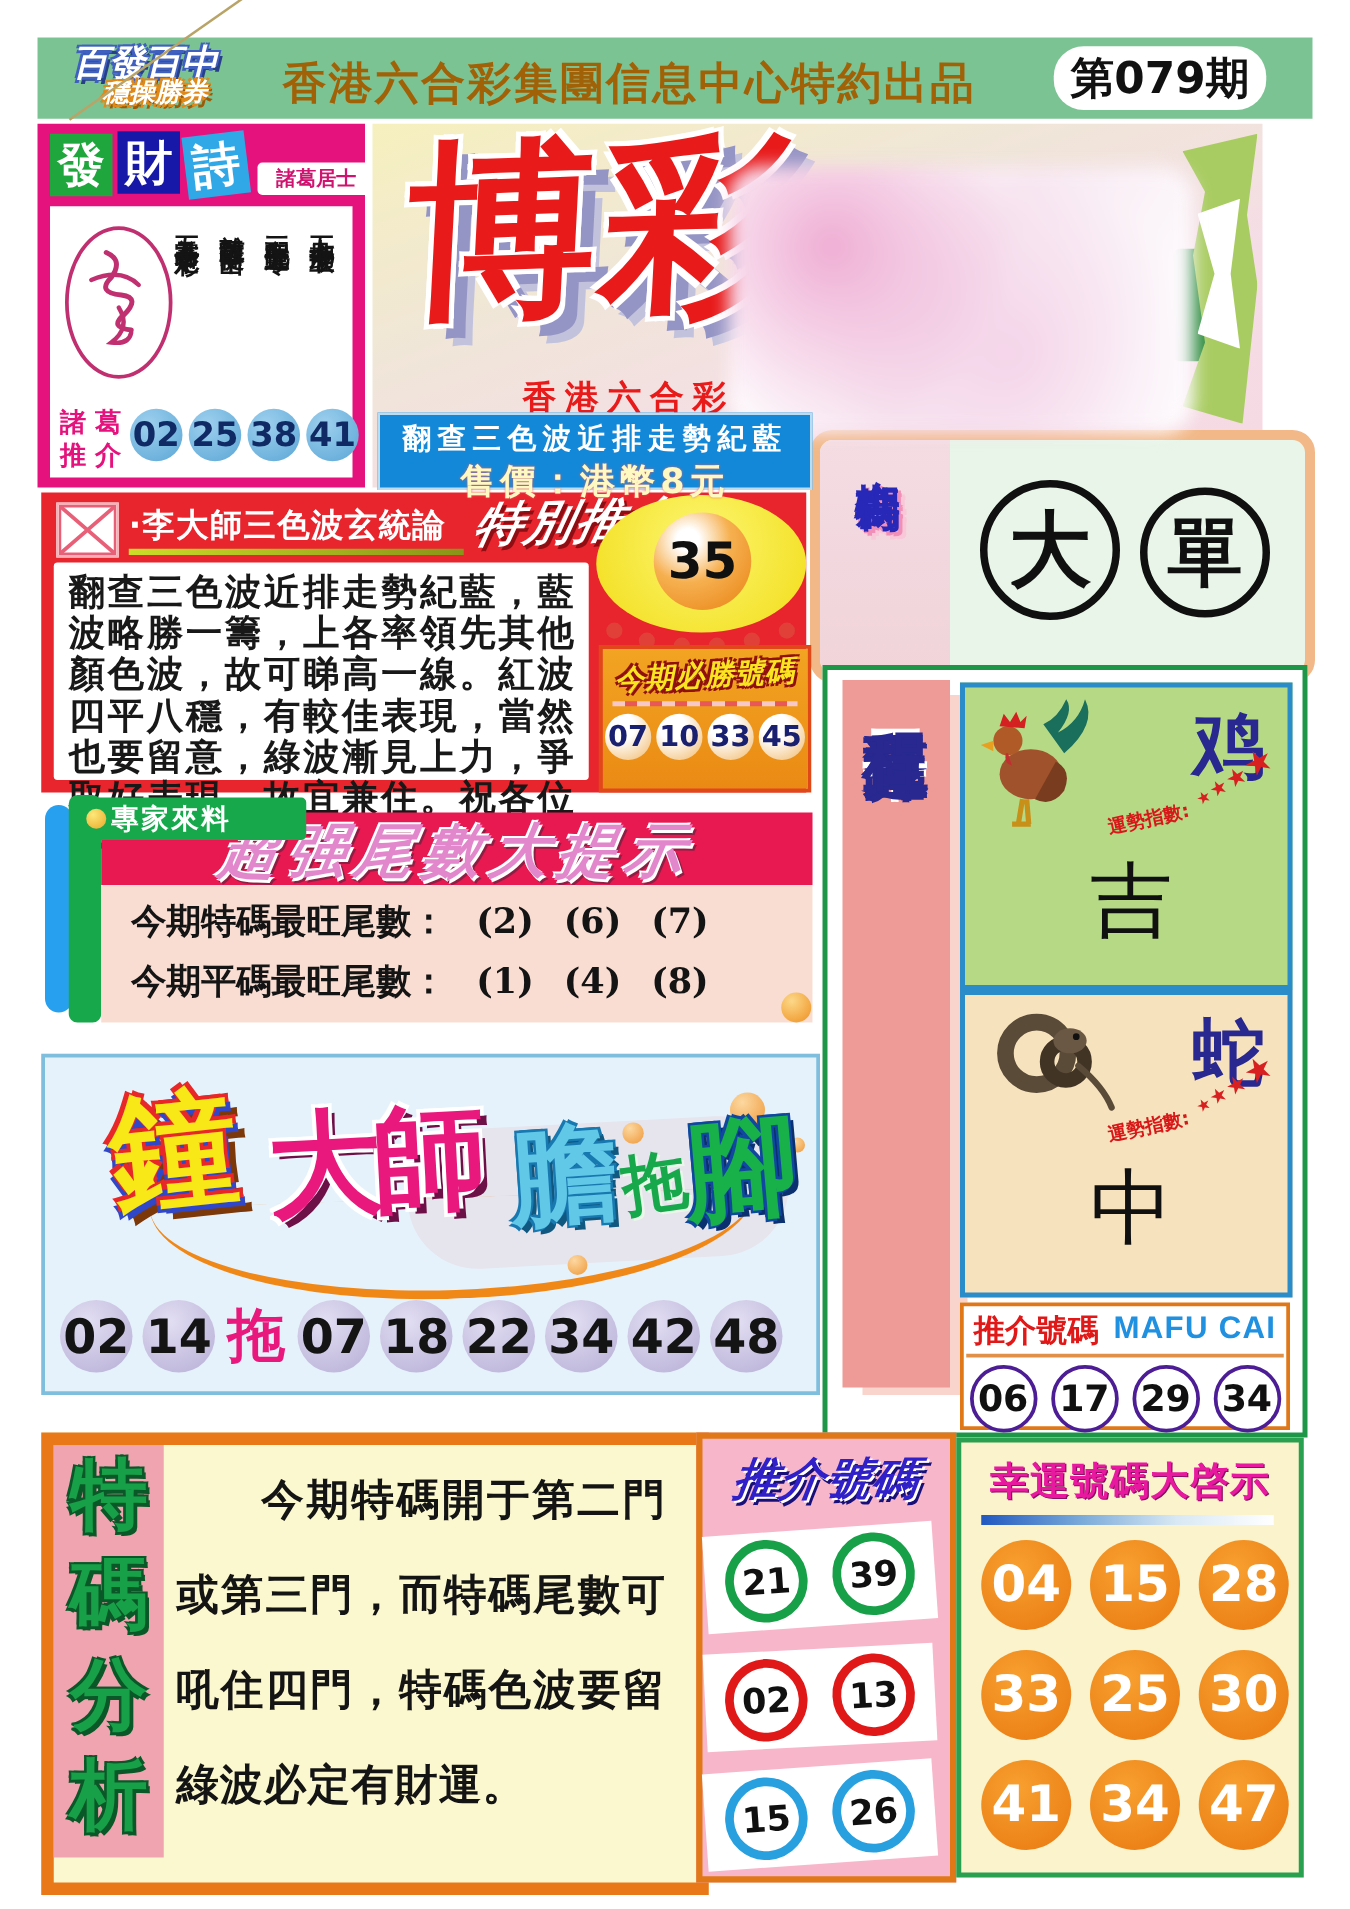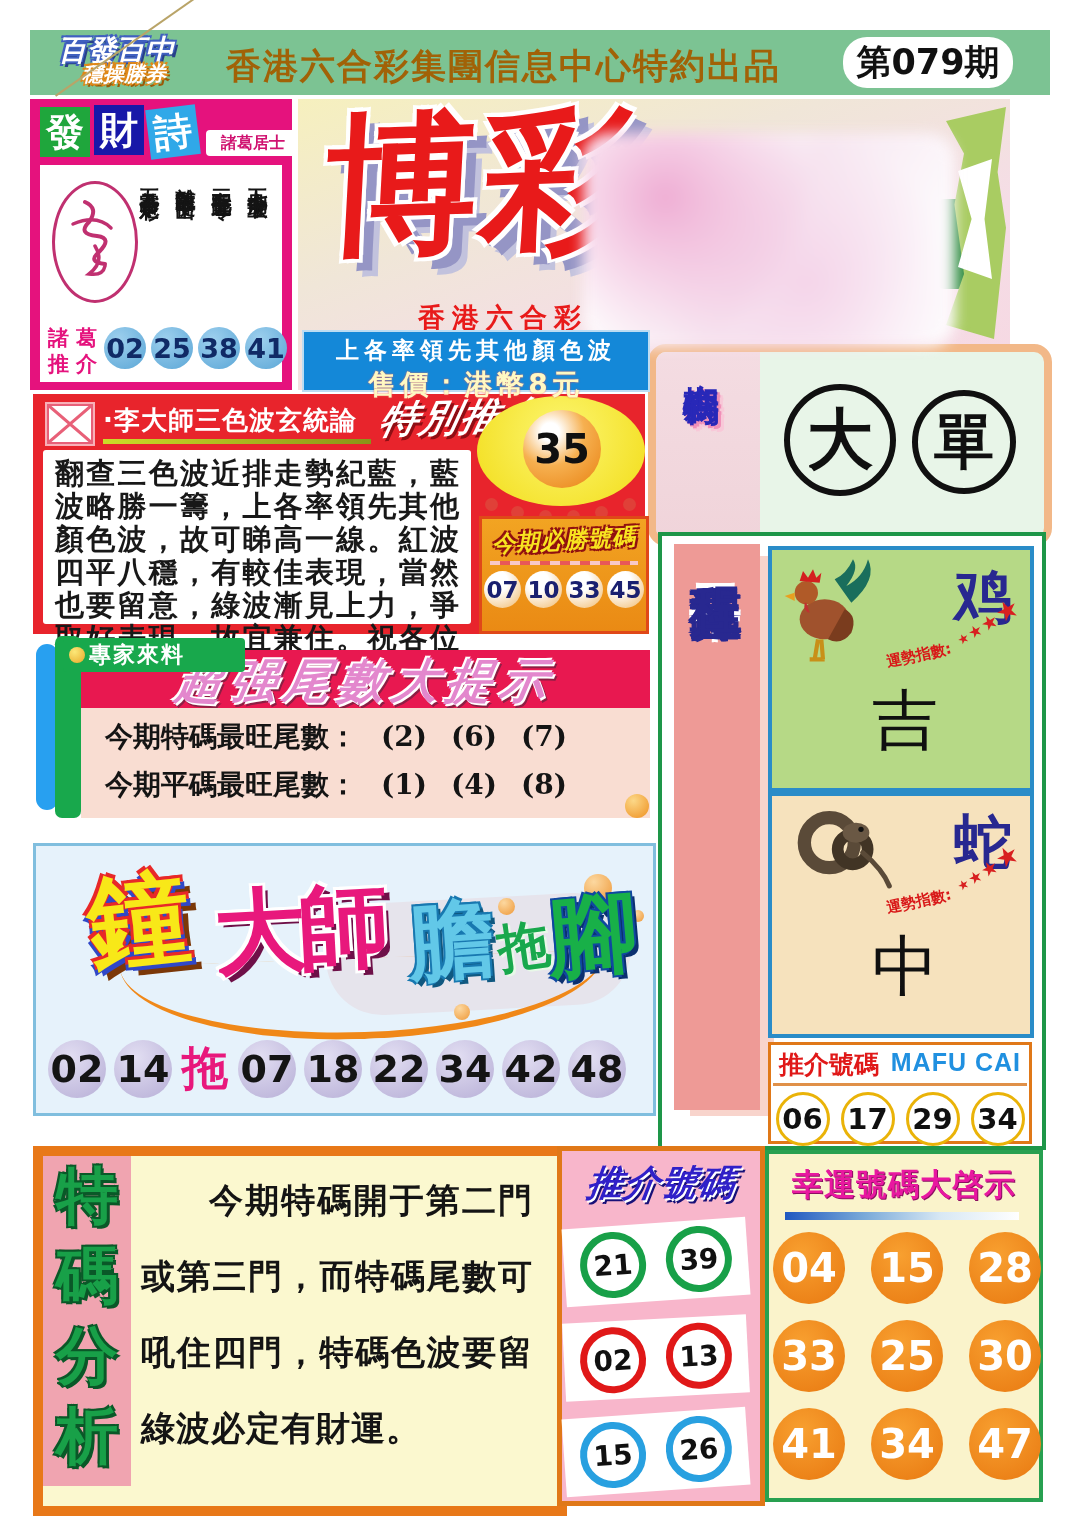--- a/index.html
+++ b/index.html
@@ -137,21 +137,21 @@
   .stars{position:absolute;right:8px;top:56px;transform:rotate(-28deg);color:#d82020;letter-spacing:1px;}
   .stars i{font-style:normal;display:inline-block;}
   .verdict{position:absolute;left:100px;top:126px;font-size:66px;color:#101010;
            font-family:"DejaVu Serif","Liberation Serif",serif;}
   .mafubox{left:106px;top:506px;width:258px;height:96px;border:3px solid #e07818;background:#fff;}
   .mafurow1{display:flex;justify-content:space-between;padding:3px 8px 2px;}
   .mafulabel{font-size:25px;font-weight:900;color:#e01818;}
   .mafubrand{font-size:25px;font-weight:900;color:#2090e0;font-family:"Liberation Sans",sans-serif;letter-spacing:1px;}
   .mafudiv{height:3px;background:#e09048;margin:0 2px;}
   .mafuballs{display:flex;justify-content:center;gap:11px;margin-top:6px;}
-  .mafuball{width:48px;height:48px;border:3px solid #eab308;border-radius:50%;background:#fff;color:#101010;
+  .mafuball{width:48px;height:48px;border:3px solid #4c1d95;border-radius:50%;background:#fff;color:#101010;
             font-size:29px;font-weight:900;display:flex;align-items:center;justify-content:center;}
   
   .anabox{left:33px;top:1146px;width:514px;height:350px;border:10px solid #e87818;background:#fbf8cf;}
   .anastrip{left:0;top:0;width:88px;height:330px;background:#f0a4b0;}
   .anach{width:88px;text-align:center;font-size:62px;font-weight:900;color:#18a048;line-height:80px;
          text-shadow:-2px -2px 0 #0a5828,2px -2px 0 #0a5828,-2px 2px 0 #0a5828,3px 3px 0 #0a5828;}
   .anabody{position:absolute;left:98px;top:6px;width:392px;font-size:34px;font-weight:bold;color:#141414;
            line-height:76px;text-indent:68px;letter-spacing:1px;text-align:justify;}
   
   .recbox{left:557px;top:1146px;width:198px;height:350px;border:5px solid #e07818;background:#f8b6cb;}
@@ -160,21 +160,21 @@
   .recstrip{position:absolute;left:2px;width:184px;height:78px;background:#fff;transform:rotate(-4deg);
             display:flex;align-items:center;justify-content:center;gap:20px;}
   .shield{width:52px;height:52px;border-radius:50%;background:#fff;display:flex;align-items:center;justify-content:center;
           font-size:28px;font-weight:900;color:#101010;}
   
   .luckybox{left:765px;top:1150px;width:270px;height:344px;border:4px solid #28a050;background:#faf3cb;}
   .luckytitle{margin-top:10px;text-align:center;font-size:31px;font-weight:900;color:#e818a0;
               text-shadow:1px 1px 0 #8a1060;letter-spacing:1px;}
   .luckyline{position:absolute;left:16px;top:58px;width:234px;height:8px;
              background:linear-gradient(90deg,#2058c0,#78a8d8,#d8e8f4,#ffffff);}
-  .lrow{position:absolute;left:4px;display:flex;gap:26px;text-align:center;}
+  .lrow{position:absolute;left:16px;display:flex;gap:15px;text-align:center;}
   .lball{width:72px;height:72px;border-radius:50%;background:radial-gradient(circle at 40% 32%,#f8a030,#e87810);
          color:#fff;font-size:40px;font-weight:900;display:flex;align-items:center;justify-content:center;}
 </style>
 </head>
 <body>
 
 <div id="page">
 
   <div class="abs topbar"></div>
   <div class="abs scanline"></div>
@@ -214,21 +214,21 @@
   </div>
 
   <div class="abs mast">
     <div class="abs bigtitle">博彩</div>
     <div class="abs darkglyph"></div>
     <div class="abs greenglyph"></div>
     <div class="abs greenglyph2"></div>
     <div class="abs blurblob"></div>
     <div class="abs series">香港六合彩</div>
     <div class="abs bluebanner">
-      <div class="publisher">上各率領先其他顏色波</div>
+      <div class="publisher">翻查三色波近排走勢紀藍</div>
       <div class="price">售價：港幣8元</div>
     </div>
   </div>
 
   <div class="abs specbox">
     <div class="abs specleft"></div>
     <div class="abs speclabel">今期特碼</div>
     <div class="abs speccircle" style="left:128px;top:32px;width:100px;height:100px;font-size:66px;">大</div>
     <div class="abs speccircle" style="left:256px;top:38px;width:92px;height:92px;font-size:60px;">單</div>
   </div>

